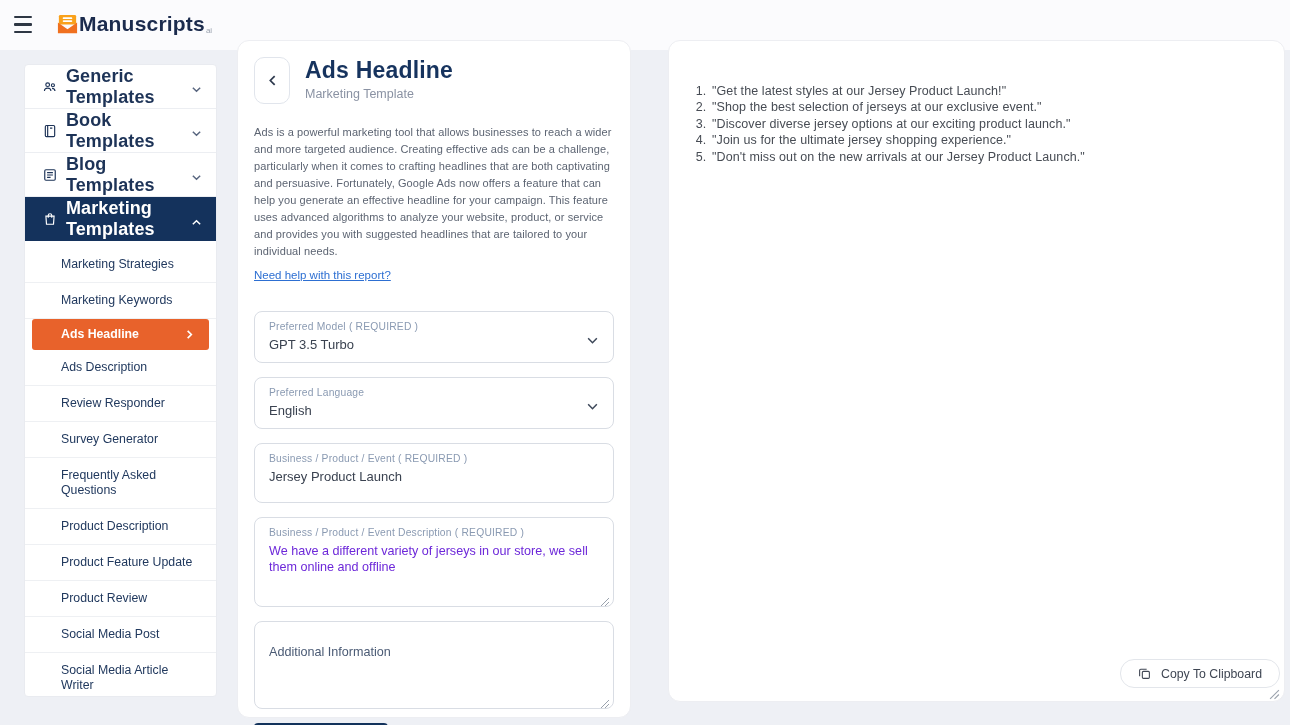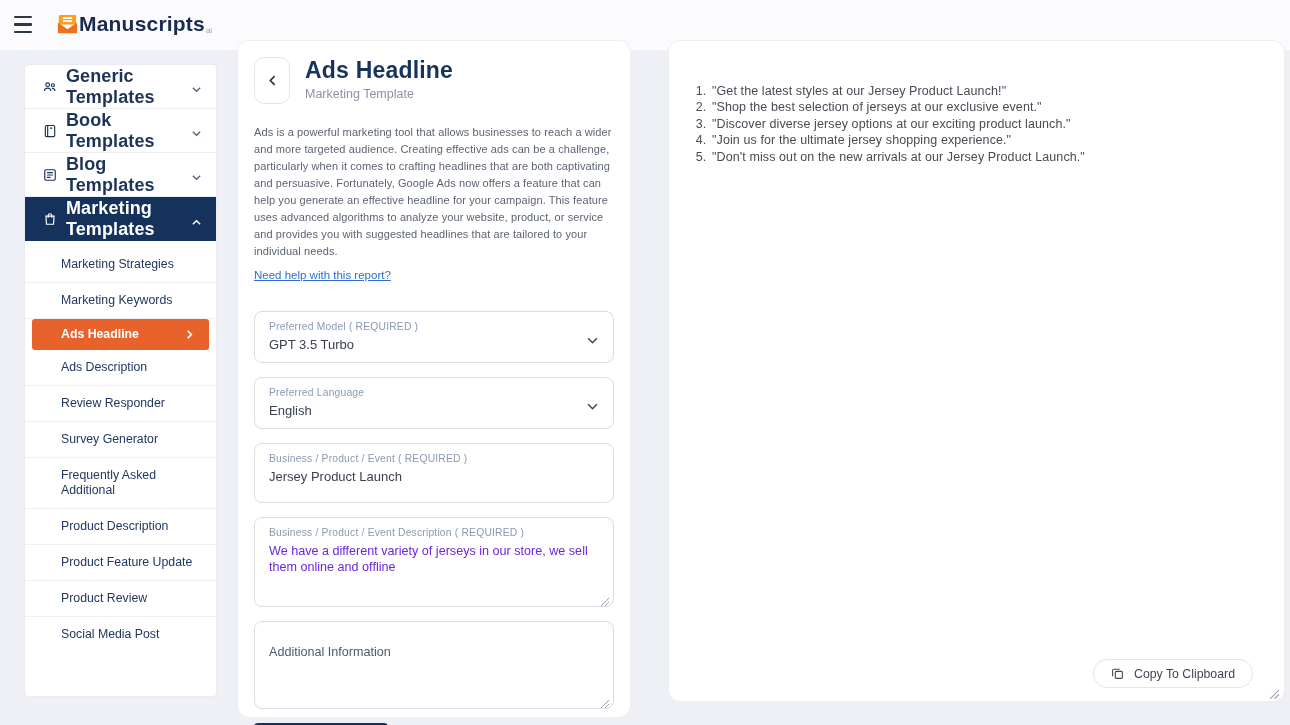--- a/index.html
+++ b/index.html
@@ -52,21 +52,21 @@
   .field .ta-value { margin-top:5px; font-size:12.6px; line-height:16px; color:#6d28d9; }
   .field .ta-placeholder { margin-top:14px; font-size:12.6px; color:#4a5a74; }
   .resize-grip { position:absolute; right:3px; bottom:3px; width:10px; height:10px; }
   .generate-row { display:flex; justify-content:flex-start; margin-top:14px; }
   .generate-btn { height:30px; padding:0 18px; background:#12325b; color:#ffffff; font-size:12.3px; border:none; border-radius:4px; cursor:pointer; font-family:"Liberation Sans", sans-serif; }
 
   
   .output-card { left:668px; top:40px; width:617px; height:662px; padding:16px 24px; }
   .result-list { margin:26px 0 0 0; padding-left:17px; font-size:12.5px; line-height:16.4px; color:#474c54; letter-spacing:.1px; }
   .result-list li { padding-left:2px; }
-  .copy-btn { position:absolute; right:31px; bottom:13px; height:29px; display:flex; align-items:center; gap:10px; padding:0 17px; background:#fff; border:1px solid #e3e6eb; border-radius:14px; cursor:pointer; font-size:12.3px; color:#3f4653; font-family:"Liberation Sans", sans-serif; }
+  .copy-btn { position:absolute; right:4px; bottom:13px; height:29px; display:flex; align-items:center; gap:10px; padding:0 17px; background:#fff; border:1px solid #e3e6eb; border-radius:14px; cursor:pointer; font-size:12.3px; color:#3f4653; font-family:"Liberation Sans", sans-serif; }
   .corner-grip { position:absolute; right:4px; bottom:4px; width:11px; height:11px; }
 </style>
 </head>
 <body>
 
 <div class="app">
 
   <div class="topbar">
     <div class="hamburger">
       <span></span>
@@ -159,25 +159,26 @@
       <div class="sub-item"><span class="si-label">Marketing Keywords</span></div>
       <div class="sub-item active">
         <span class="si-label">Ads Headline</span>
         <svg width="11" height="11" viewBox="0 0 12 12" fill="none" stroke="#ffffff" stroke-width="1.8">
             <polyline points="4,2 8,6 4,10"></polyline>
           </svg>
       </div>
       <div class="sub-item"><span class="si-label">Ads Description</span></div>
       <div class="sub-item"><span class="si-label">Review Responder</span></div>
       <div class="sub-item"><span class="si-label">Survey Generator</span></div>
-      <div class="sub-item"><span class="si-label">Frequently Asked Additional</span></div>
+      <div class="sub-item"><span class="si-label">Frequently Asked Questions</span></div>
       <div class="sub-item"><span class="si-label">Product Description</span></div>
       <div class="sub-item"><span class="si-label">Product Feature Update</span></div>
       <div class="sub-item"><span class="si-label">Product Review</span></div>
       <div class="sub-item"><span class="si-label">Social Media Post</span></div>
+      <div class="sub-item"><span class="si-label">Social Media Article Writer</span></div>
     </div>
   </div>
 
   <div class="card template-card">
     <div class="tpl-head">
       <div class="back-btn">
         <svg width="13" height="13" viewBox="0 0 12 12" fill="none" stroke="#2e3a4e" stroke-width="1.6">
             <polyline points="8,2 4,6 8,10"></polyline>
           </svg>
       </div>

